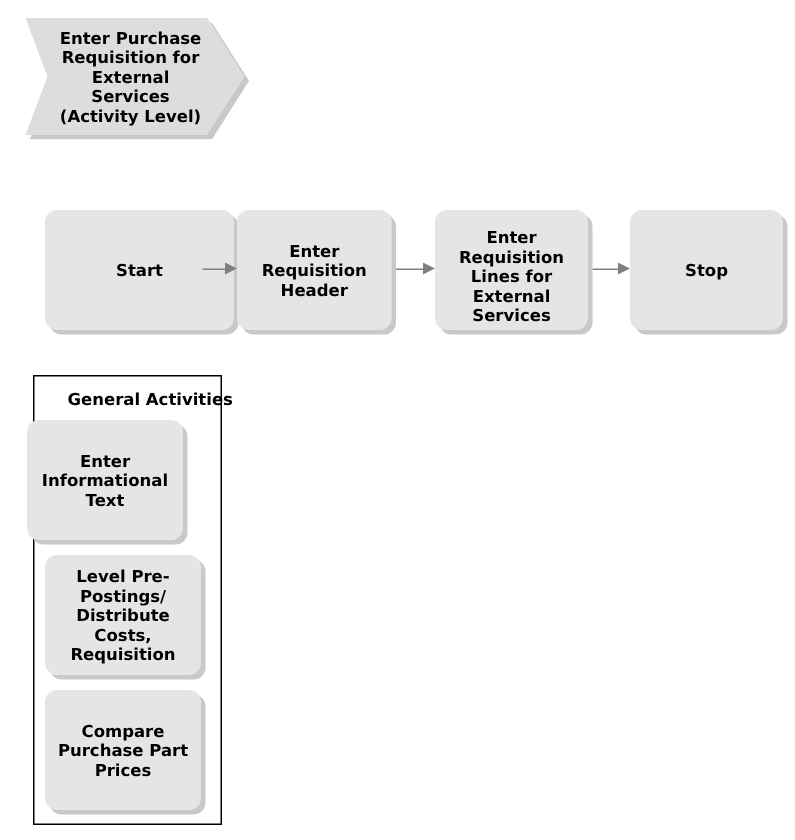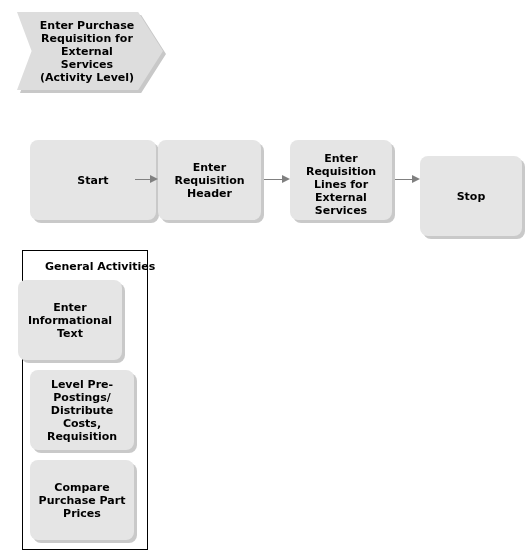--- a/index.html
+++ b/index.html
@@ -98,21 +98,21 @@
     font-size: 11px;
     line-height: 13px;
     color: #000000;
     white-space: pre-line;
   }
 
   
   #node-start      { left: 30px;  top: 140px; width: 102px; height: 80px; padding-left: 24px; }
   #node-header     { left: 158px; top: 140px; width: 103px; height: 80px; }
   #node-lines      { left: 290px; top: 140px; width: 102px; height: 80px; }
-  #node-stop       { left: 420px; top: 156px; width: 102px; height: 80px; }
+  #node-stop       { left: 420px; top: 140px; width: 102px; height: 80px; }
 
   #node-info       { left: 18px;  top: 280px; width: 104px; height: 80px; }
   #node-prepost    { left: 30px;  top: 370px; width: 104px; height: 80px; }
   #node-compare    { left: 30px;  top: 460px; width: 104px; height: 80px; }
 
   
   #node-lines .node-body { align-items: flex-start; padding-top: 12px; }
 
   
   .arrow {

